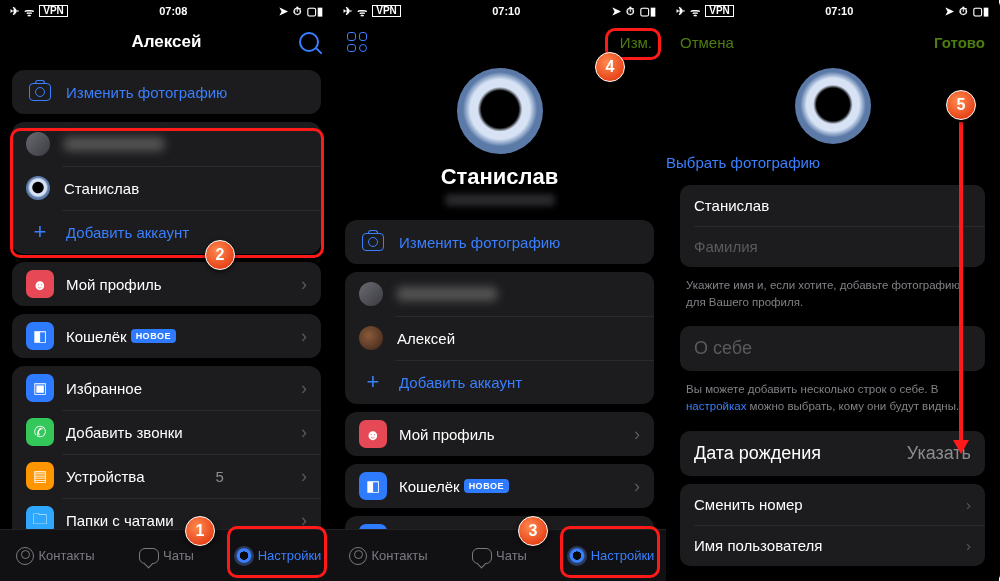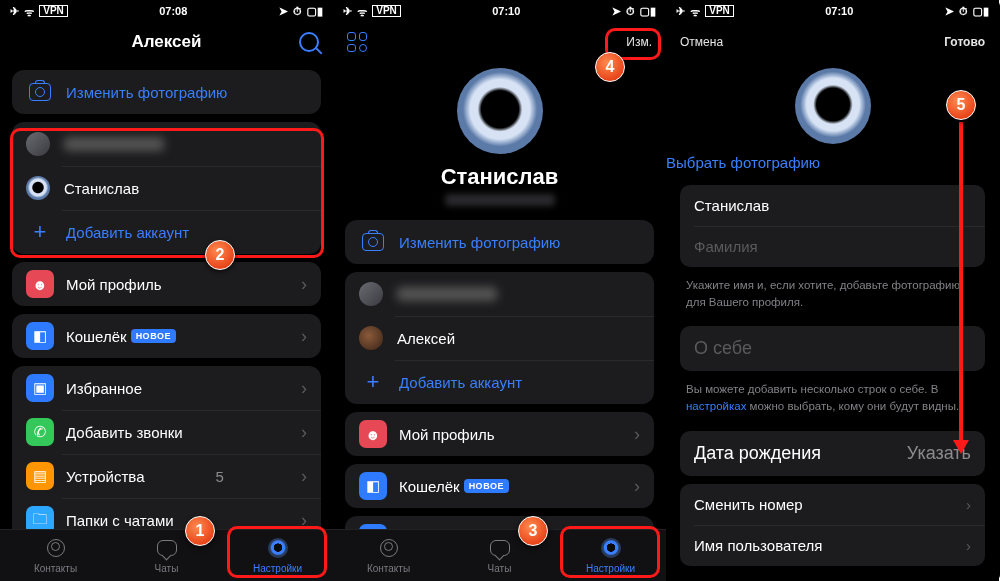--- a/index.html
+++ b/index.html
@@ -5,21 +5,21 @@
   *{box-sizing:border-box;margin:0;padding:0;font-family:-apple-system,Helvetica,Arial,sans-serif;-webkit-font-smoothing:antialiased}
   body{background:#fff;width:1000px;height:581px;overflow:hidden}
   .stage{position:relative;width:1000px;height:581px;background:#000;border-radius:6px}
   .phone{position:absolute;top:0;width:333px;height:581px;background:#000;overflow:hidden}
   #p1{left:0}#p2{left:333px}#p3{left:666px}
   .statusbar{display:flex;justify-content:space-between;align-items:center;height:22px;padding:0 10px;color:#fff;font-size:11px;font-weight:600}
   .sb-left,.sb-right{display:flex;align-items:center;gap:5px}
   .vpn{border:1px solid #fff;border-radius:0;padding:0 3px;font-size:10px;line-height:10px}
   .hdr{display:flex;justify-content:space-between;align-items:center;height:40px;padding:0 14px}
   .hdr-title{color:#fff;font-size:17px;font-weight:600;text-align:center;flex:1}
-  .hdr-blue{color:#e5e5e5;font-size:12px}
+  .hdr-blue{color:#4d7c0f;font-size:15px}
   .hdr-side{min-width:40px;display:flex;align-items:center}
   .hdr-side.right{justify-content:flex-end}
   .qr-icon{width:20px;height:20px;display:grid;grid-template-columns:1fr 1fr;grid-template-rows:1fr 1fr;gap:3px}
   .qr-icon span{border:1.5px solid #3a7fff;border-radius:3px}
   .qr-icon span:last-child{border-radius:50%}
   .search-icon{width:20px;height:20px;border:2px solid #3a7fff;border-radius:50%;position:relative}
   .search-icon::after{content:'';position:absolute;width:2px;height:8px;background:#3a7fff;transform:rotate(-45deg);right:-3px;bottom:-5px;border-radius:1px}
   .card{background:#1c1c1e;border-radius:12px;margin:8px 12px;overflow:hidden}
   .row{display:flex;align-items:center;min-height:44px;padding:8px 14px;color:#fff;font-size:15px;position:relative}
   .row + .row::before{content:'';position:absolute;left:50px;right:0;top:0;height:1px;background:#2a2a2c}
@@ -46,21 +46,21 @@
   .field{background:#1c1c1e;border-radius:10px;margin:8px 14px;padding:12px 14px;color:#fff;font-size:18px}
   .field.ph{color:#5a5a5e}
   .field-group{background:#1c1c1e;border-radius:10px;margin:8px 14px;overflow:hidden}
   .field-group .frow{padding:12px 14px;color:#fff;font-size:15px;position:relative}
   .field-group .frow.ph{color:#5a5a5e}
   .field-group .frow + .frow::before{content:'';position:absolute;left:14px;right:0;top:0;height:1px;background:#2a2a2c}
   .hint{color:#828287;font-size:11.5px;line-height:1.45;padding:2px 20px 8px}
   .hint .link{color:#3a7fff}
   .dob-row{display:flex;justify-content:space-between;align-items:center}
   .tabbar{position:absolute;bottom:0;left:0;right:0;height:52px;background:#111114;border-top:1px solid #222;display:flex}
-  .tab{flex:1;display:flex;flex-direction:column;align-items:center;justify-content:center;gap:4px;color:#7a7a80;font-size:10px}
+  .tab{flex:1;display:flex;flex-direction:row;align-items:center;justify-content:center;gap:4px;color:#7a7a80;font-size:13px}
   .tab.active{color:#3a7fff}
   .tab-icon{height:22px;display:flex;align-items:center;justify-content:center}
   .contacts-ic{width:18px;height:18px;border:1.8px solid currentColor;border-radius:50%;position:relative}
   .contacts-ic::after{content:'';position:absolute;width:7px;height:7px;border:1.8px solid currentColor;border-radius:50%;top:2px;left:3.5px}
   .chats-ic{width:20px;height:16px;border:1.8px solid currentColor;border-radius:6px;position:relative}
   .chats-ic::after{content:'';position:absolute;width:6px;height:6px;border-right:1.8px solid currentColor;border-bottom:1.8px solid currentColor;transform:rotate(45deg);bottom:-4px;left:5px;background:#111114}
   .settings-ic{width:20px;height:20px;border-radius:50%;background:radial-gradient(circle at 50% 48%,#0a0a0a 0 28%,currentColor 30% 46%,#2a3a5a 55% 100%)}
   .blur-name{filter:blur(5px);background:#555;height:14px;width:100px;border-radius:4px}
   .marker{position:absolute;width:30px;height:30px;border-radius:50%;background:radial-gradient(circle at 40% 35%,#ff8a50,#e8461a 70%);border:1.5px solid #fff;color:#fff;font-weight:700;font-size:16px;display:flex;align-items:center;justify-content:center;box-shadow:0 2px 5px rgba(0,0,0,.6);z-index:50}
   .redbox{position:absolute;border:3px solid #ff1a1a;border-radius:10px;z-index:40;pointer-events:none}

